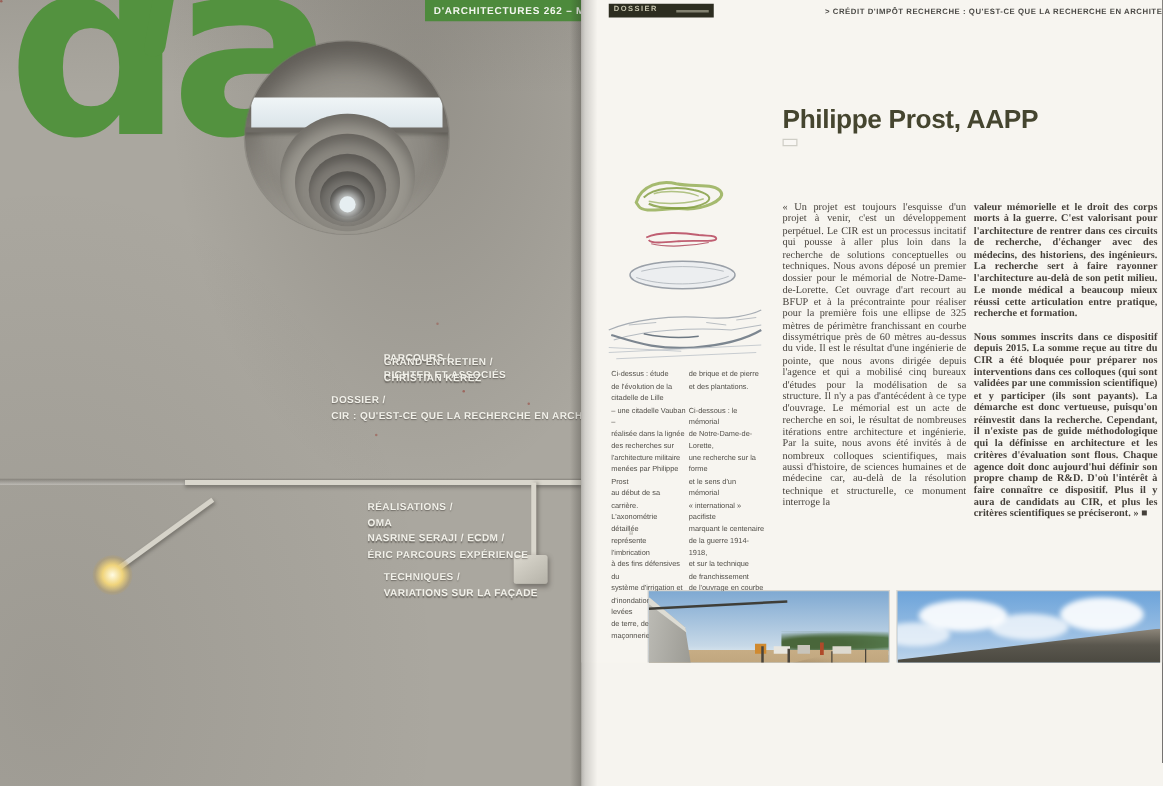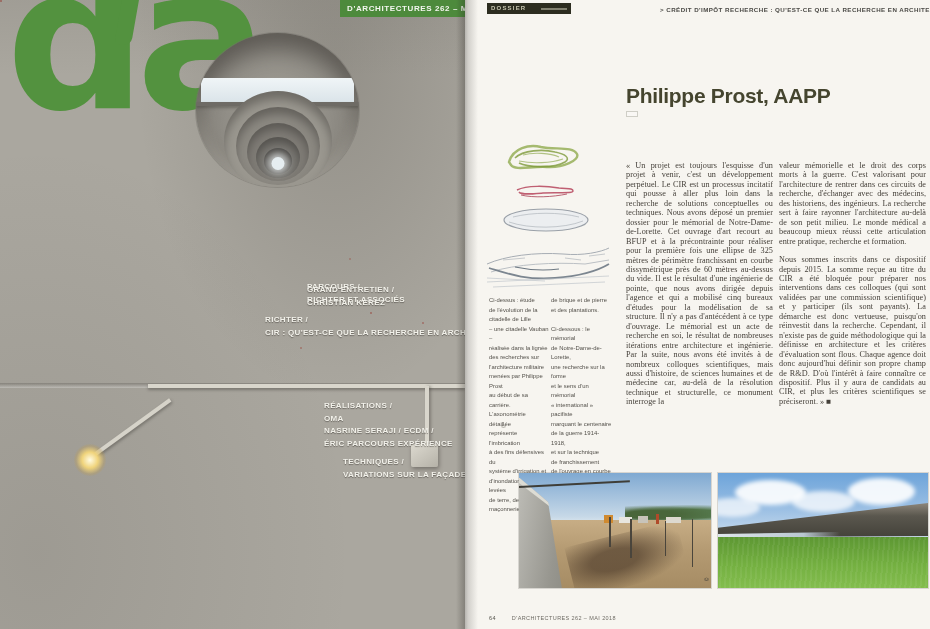--- a/index.html
+++ b/index.html
@@ -61,28 +61,28 @@
     filter:blur(.4px);}
   .specks{position:absolute;left:0;top:0;width:2px;height:2px;border-radius:50%;
     background:rgba(150,45,35,.55);
     box-shadow:370px 312px 0 rgba(150,45,35,.5),422px 322px 0 rgba(150,45,35,.45),
       300px 347px 0 rgba(150,45,35,.4),349px 258px 0 rgba(150,45,35,.35);}
 
   .menu-block{position:absolute;color:#f2f1ea;font:bold 8px/12.5px "Liberation Sans",sans-serif;
     letter-spacing:.35px;text-shadow:0 1px 1px rgba(58,55,50,.55);white-space:nowrap;}
   .menu-block span{display:block;}
   .m0{left:307px;top:241px;margin-top:40px;} .m1{left:307px;top:284px;} .m2{left:265px;top:314px;}
-  .m3{left:324px;top:400px;} .m4{left:307px;top:456px;margin-left:36px;}
+  .m3{left:294px;top:400px;} .m4{left:307px;top:456px;}
 
   
   .gutter{position:absolute;left:456px;top:0;width:22px;height:629px;z-index:6;pointer-events:none;
     background:linear-gradient(90deg,rgba(40,38,34,0),rgba(40,38,34,.30) 42%,rgba(40,38,34,.18) 55%,rgba(40,38,34,0));}
 
   
-  .page{position:absolute;left:465px;top:0;width:465px;height:629px;background:#f7f5f0;overflow:hidden;}
+  .page{position:absolute;left:465px;top:0;width:465px;height:530px;background:#f7f5f0;overflow:hidden;}
   .tag{position:absolute;left:22px;top:3px;width:84px;height:11px;background:#2d2d20;
     color:#c9c7b0;font:bold 6px/11px "Liberation Sans",sans-serif;letter-spacing:1.2px;padding-left:4px;}
   .tag-line{position:absolute;right:4px;top:5px;width:26px;height:1.5px;background:rgba(200,198,178,.55);}
   .headline{position:absolute;left:195px;top:5px;color:#4b4a46;
     font:bold 6.2px/9px "Liberation Sans",sans-serif;letter-spacing:.45px;white-space:nowrap;}
 
   .title{position:absolute;left:161px;top:84px;color:#45452f;
     font:bold 21px/1.1 "Liberation Sans",sans-serif;letter-spacing:-.3px;}
   .subtitle{position:absolute;left:161px;top:111px;color:#45452f;
     font:bold 14.5px/19px "Liberation Sans",sans-serif;border:1px solid #cfcec6;
@@ -96,21 +96,21 @@
   .v-credit{position:absolute;color:#8a887f;font:4.5px/1 "Liberation Sans",sans-serif;
     transform:rotate(-90deg);transform-origin:left top;white-space:nowrap;}
   .credit-sk{left:18px;top:290px;}
 
   .caption{position:absolute;top:296px;color:#53504a;font:5.9px/9.5px "Liberation Sans",sans-serif;
     white-space:pre-line;}
   .cap-l{left:24px;width:60px;} .cap-r{left:86px;width:62px;}
 
   .bodycol{position:absolute;top:161px;width:147px;color:#45403a;
     font:8.2px/9.45px "Liberation Serif",serif;text-align:justify;letter-spacing:.05px;}
-  .col1{left:161px;} .col2{left:314px;}
+  .col1{left:161px;} .col2{left:314px;font-weight:bold;}
   .col2 p{margin:0 0 9px 0;}
 
   .photo{position:absolute;top:473px;height:115px;overflow:hidden;background:#9db8cd;
     box-shadow:0 0 0 1px rgba(120,118,110,.25);}
   .photo-left{left:54px;width:192px;} .photo-right{left:253px;width:210px;}
 
   .pl-sky{position:absolute;left:0;top:0;right:0;height:44%;
     background:linear-gradient(180deg,#7fa9d2,#c6d8e7 85%,#dde8ef);}
   .pl-trees{position:absolute;left:55%;top:28%;width:45%;height:14%;
     background:radial-gradient(ellipse at 30% 60%,#49663a 30%,transparent 70%),
@@ -196,21 +196,21 @@
 
     <div class="menu-block m0">
       <span>PARCOURS /</span>
       <span>RICHTER ET ASSOCIÉS</span>
     </div>
     <div class="menu-block m1">
       <span>GRAND ENTRETIEN /</span>
       <span>CHRISTIAN KEREZ</span>
     </div>
     <div class="menu-block m2">
-      <span>RICHTER /</span>
+      <span>DOSSIER /</span>
       <span>CIR : QU'EST-CE QUE LA RECHERCHE EN ARCHITECTURE ?</span>
     </div>
     <div class="menu-block m3">
       <span>RÉALISATIONS /</span>
       <span>OMA</span>
       <span>NASRINE SERAJI / ECDM /</span>
       <span>ÉRIC PARCOURS EXPÉRIENCE</span>
     </div>
     <div class="menu-block m4">
       <span>TECHNIQUES /</span>

